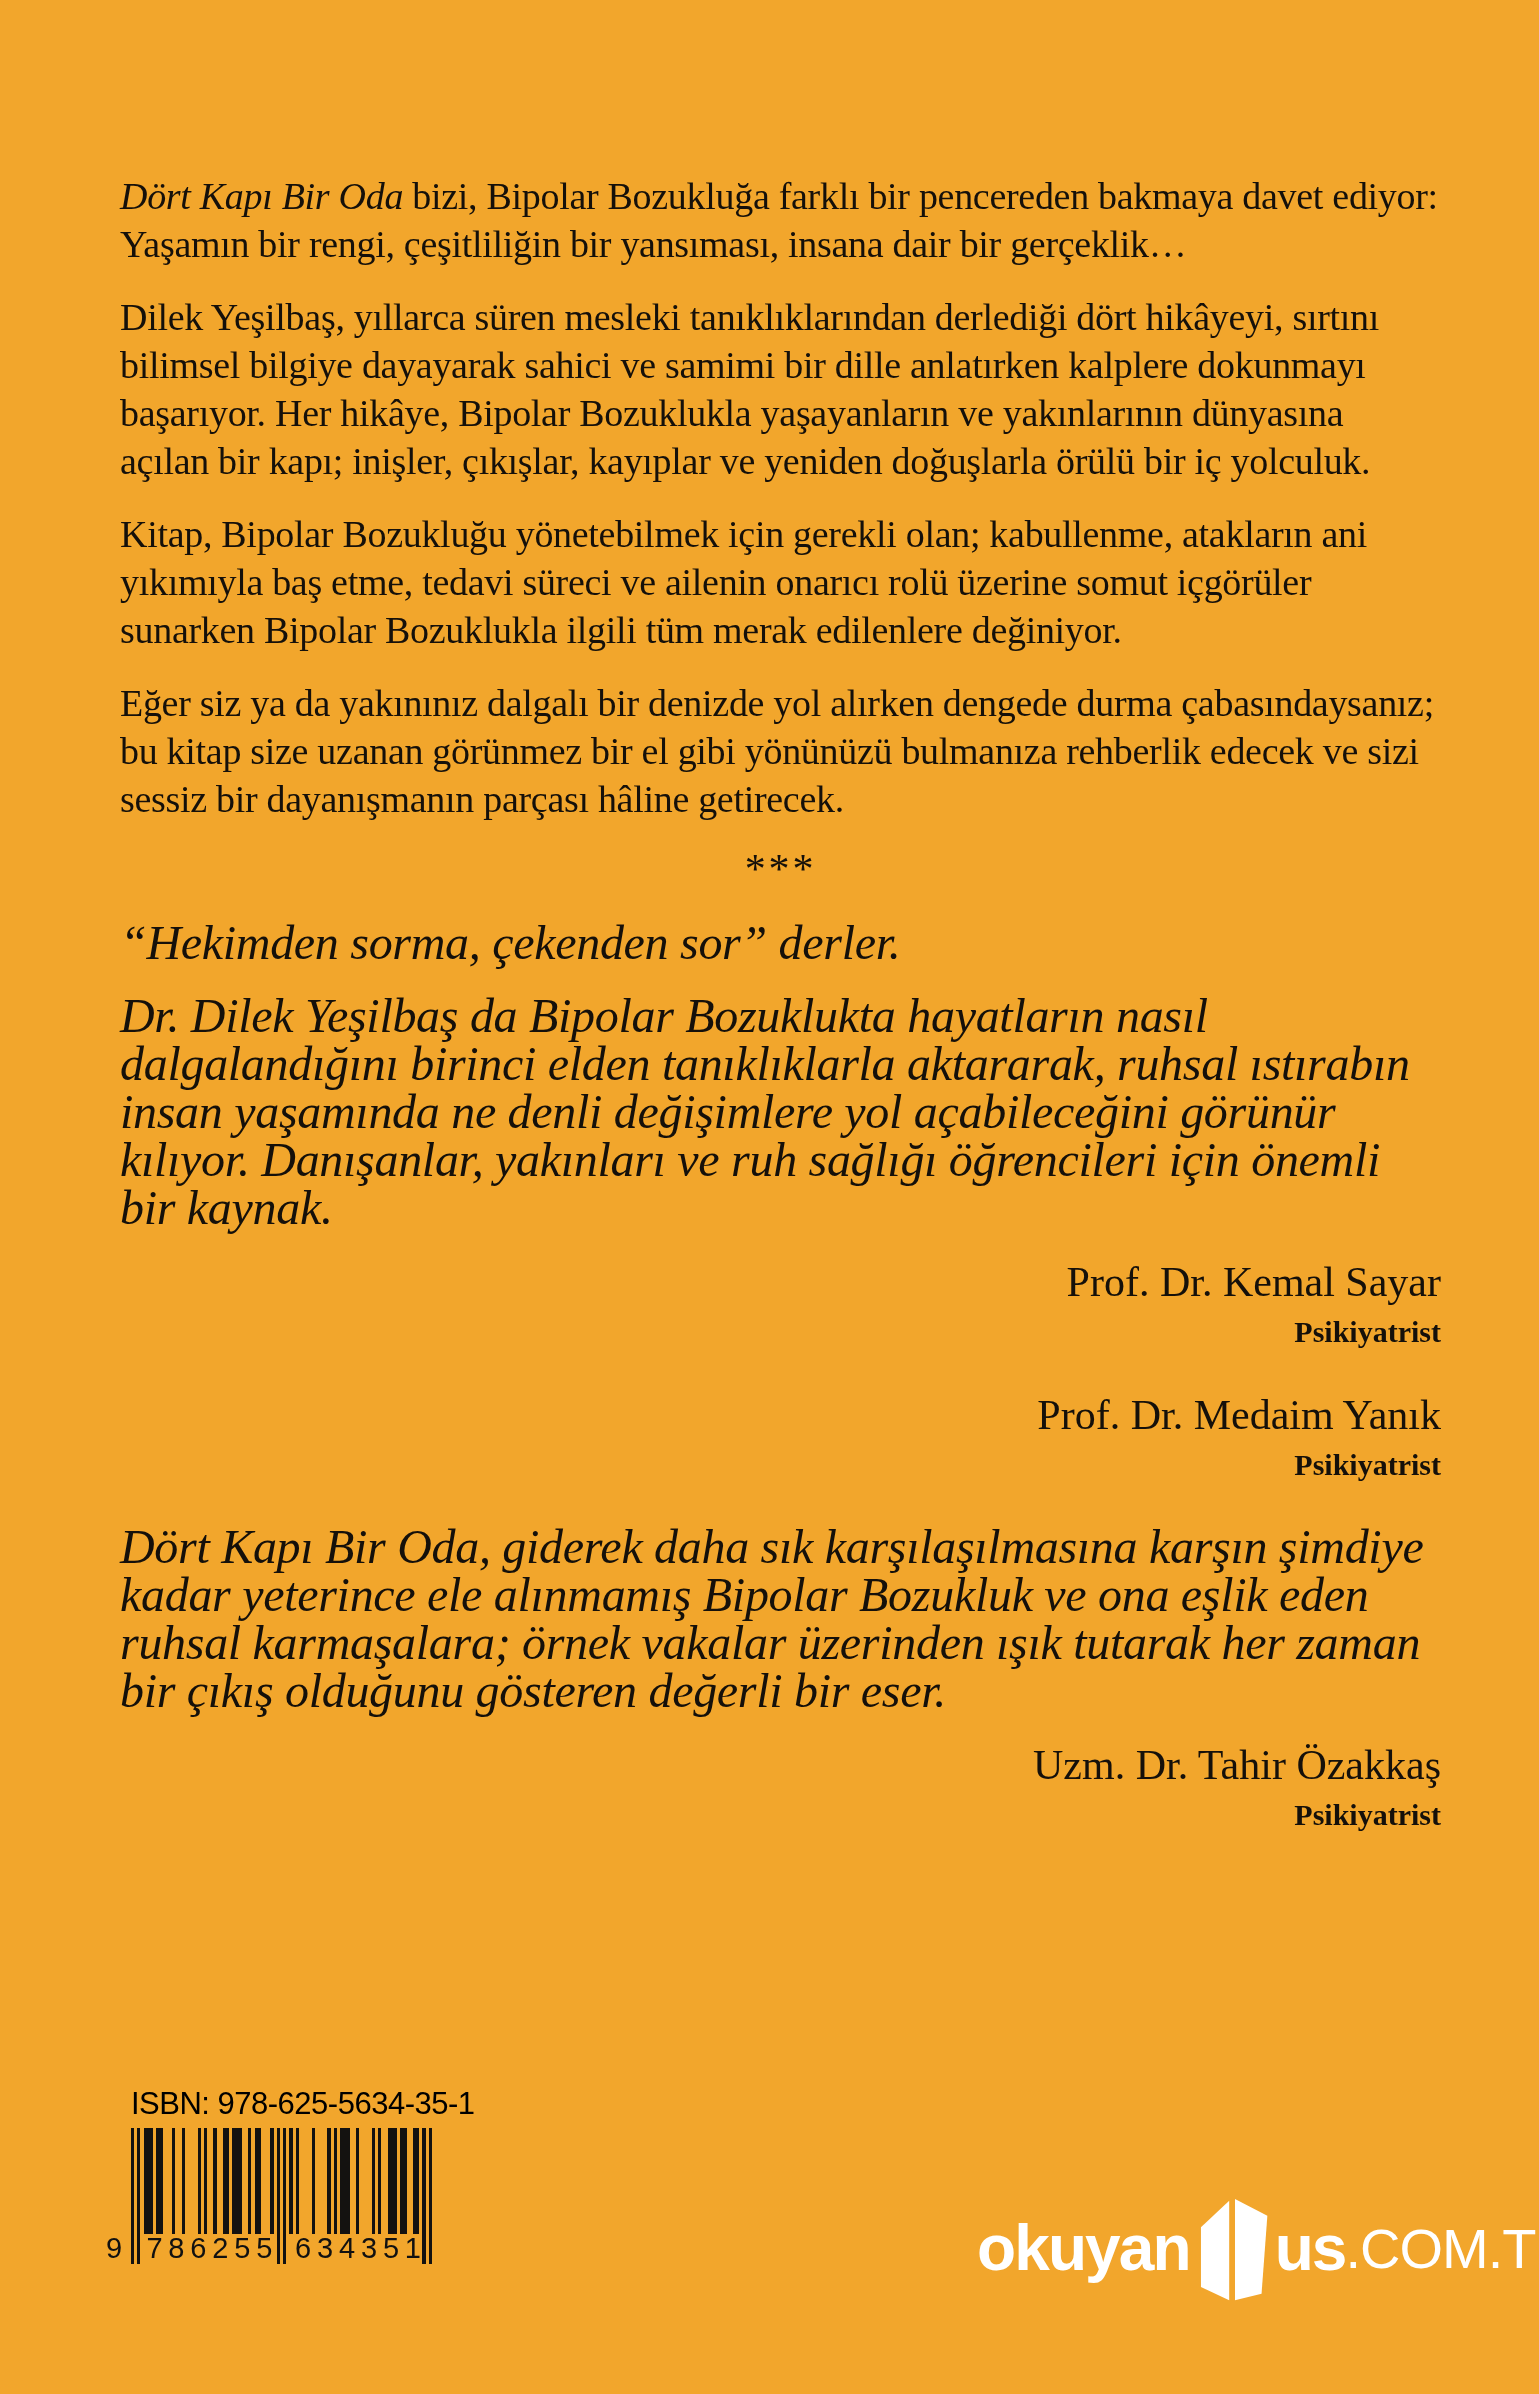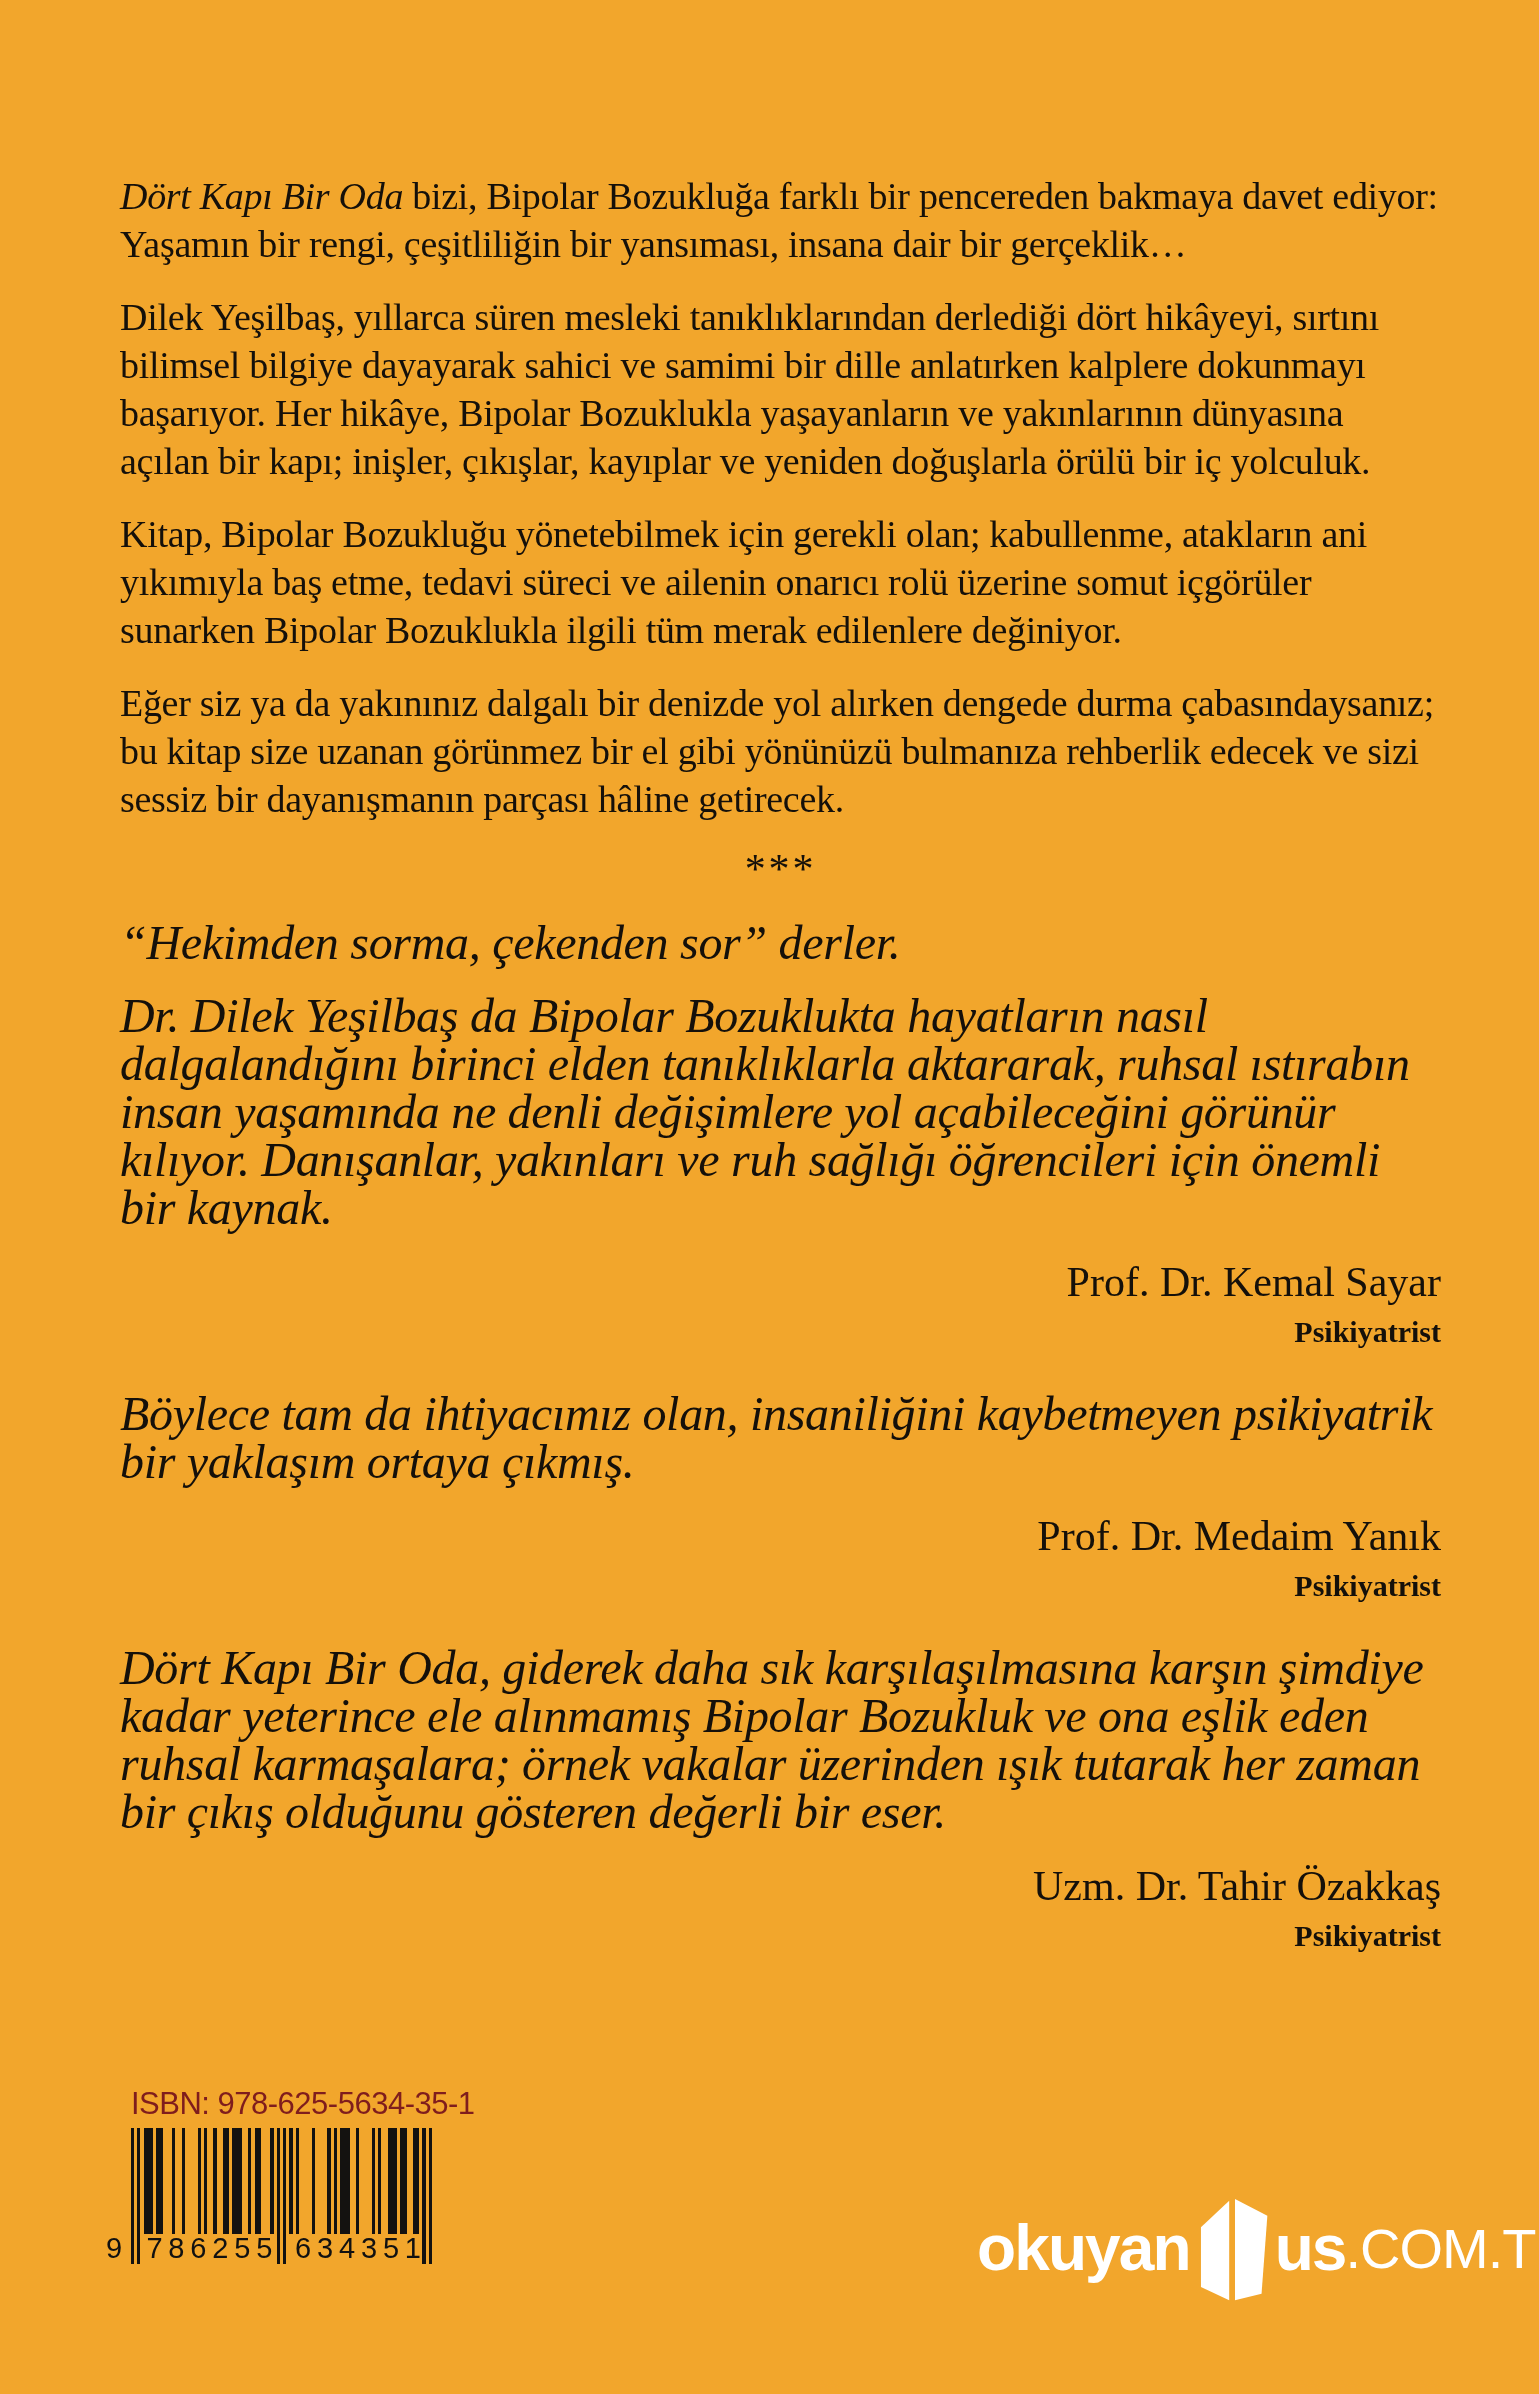--- a/index.html
+++ b/index.html
@@ -53,21 +53,21 @@
     line-height: 50px;
     font-weight: bold;
   }
   
   .isbn-label {
     position: absolute;
     left: 131px; top: 2086px;
     font-family: "Liberation Sans", sans-serif;
     font-size: 31px;
     letter-spacing: -0.5px;
-    color: #7f1d1d;
+    color: #000000;
   }
   .barcode {
     position: absolute;
     left: 131px; top: 2128px;
     width: 301px; height: 106px;
   }
   .barcode .bar {
     position: absolute; top: 0;
     height: 100%;
     background: #141210;
@@ -131,21 +131,20 @@
 
     <div class="sep">***</div>
 
     <p class="quote">“Hekimden sorma, çekenden sor” derler.</p>
     <p class="quote">Dr. Dilek Yeşilbaş da Bipolar Bozuklukta hayatların nasıl dalgalandığını birinci elden tanıklıklarla aktararak, ruhsal ıstırabın insan yaşamında ne denli değişimlere yol açabileceğini görünür kılıyor. Danışanlar, yakınları ve ruh sağlığı öğrencileri için önemli bir kaynak.</p>
     <div class="attr">
       <div class="author">Prof. Dr. Kemal Sayar</div>
       <div class="role">Psikiyatrist</div>
     </div>
 
-    <p class="quote">Böylece tam da ihtiyacımız olan, insaniliğini kaybetmeyen psikiyatrik bir yaklaşım ortaya çıkmış.</p>
     <div class="attr">
       <div class="author">Prof. Dr. Medaim Yanık</div>
       <div class="role">Psikiyatrist</div>
     </div>
 
     <p class="quote">Dört Kapı Bir Oda, giderek daha sık karşılaşılmasına karşın şimdiye kadar yeterince ele alınmamış Bipolar Bozukluk ve ona eşlik eden ruhsal karmaşalara; örnek vakalar üzerinden ışık tutarak her zaman bir çıkış olduğunu gösteren değerli bir eser.</p>
     <div class="attr">
       <div class="author">Uzm. Dr. Tahir Özakkaş</div>
       <div class="role">Psikiyatrist</div>
     </div>

